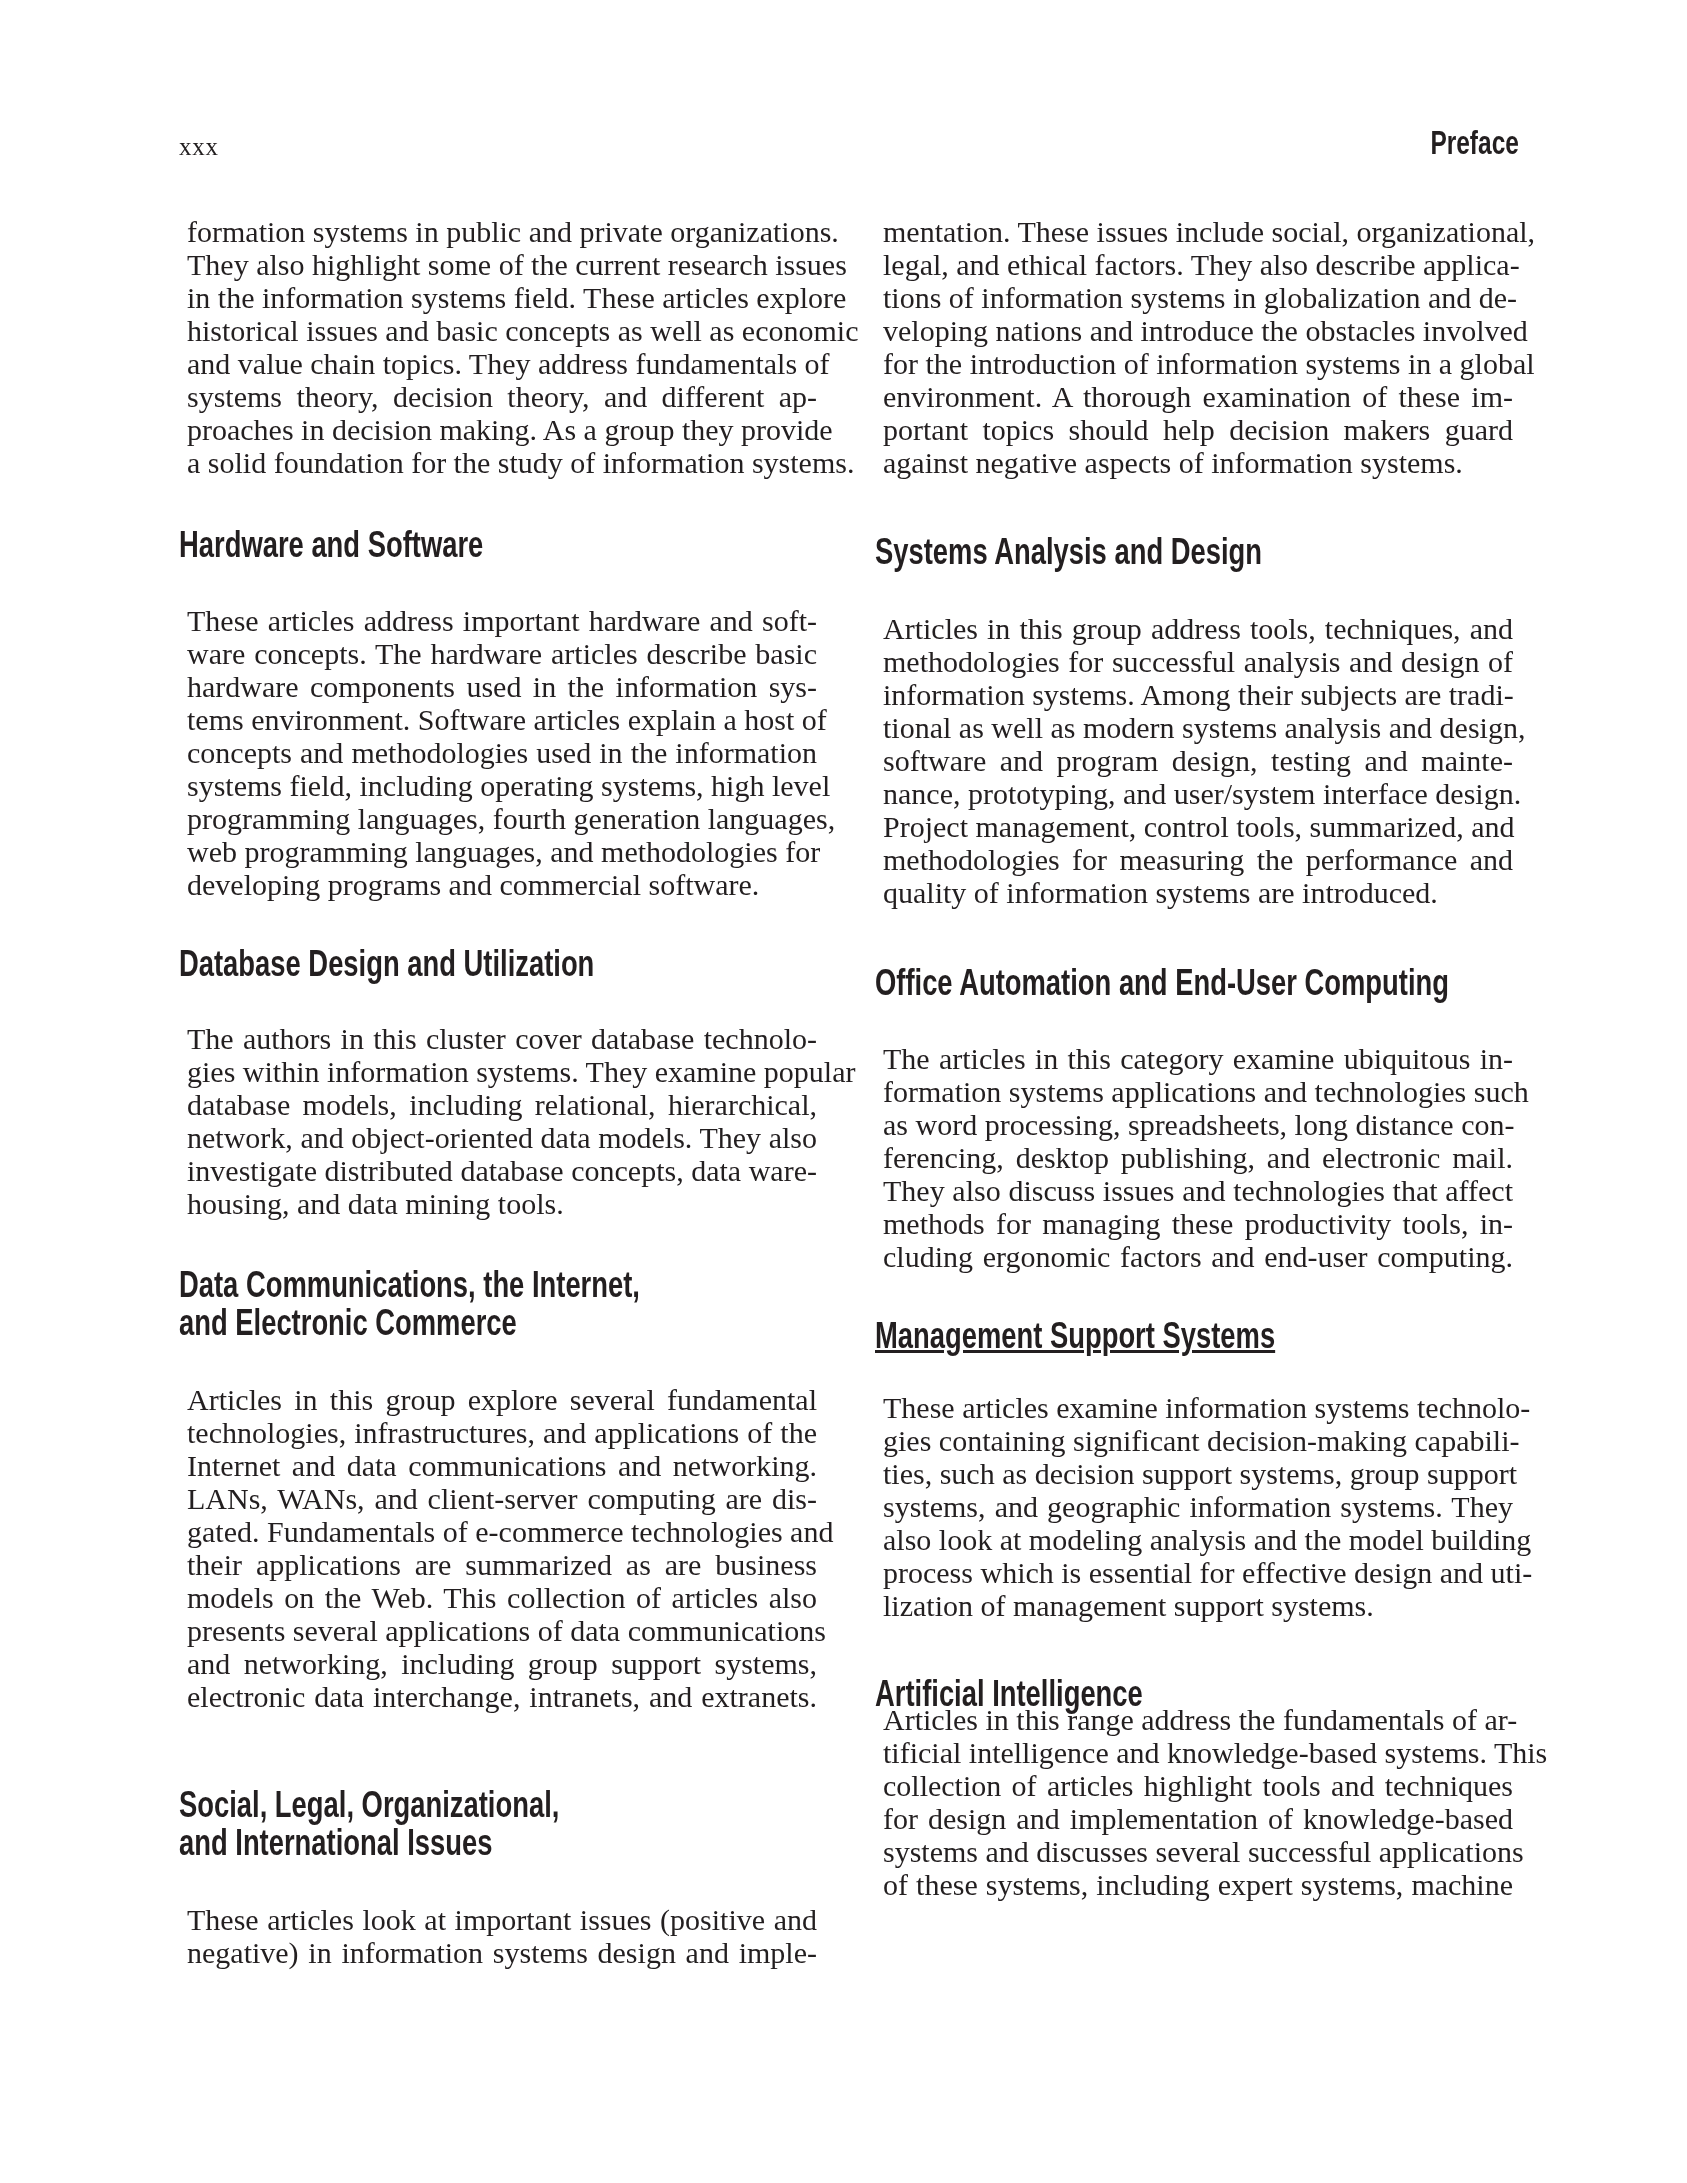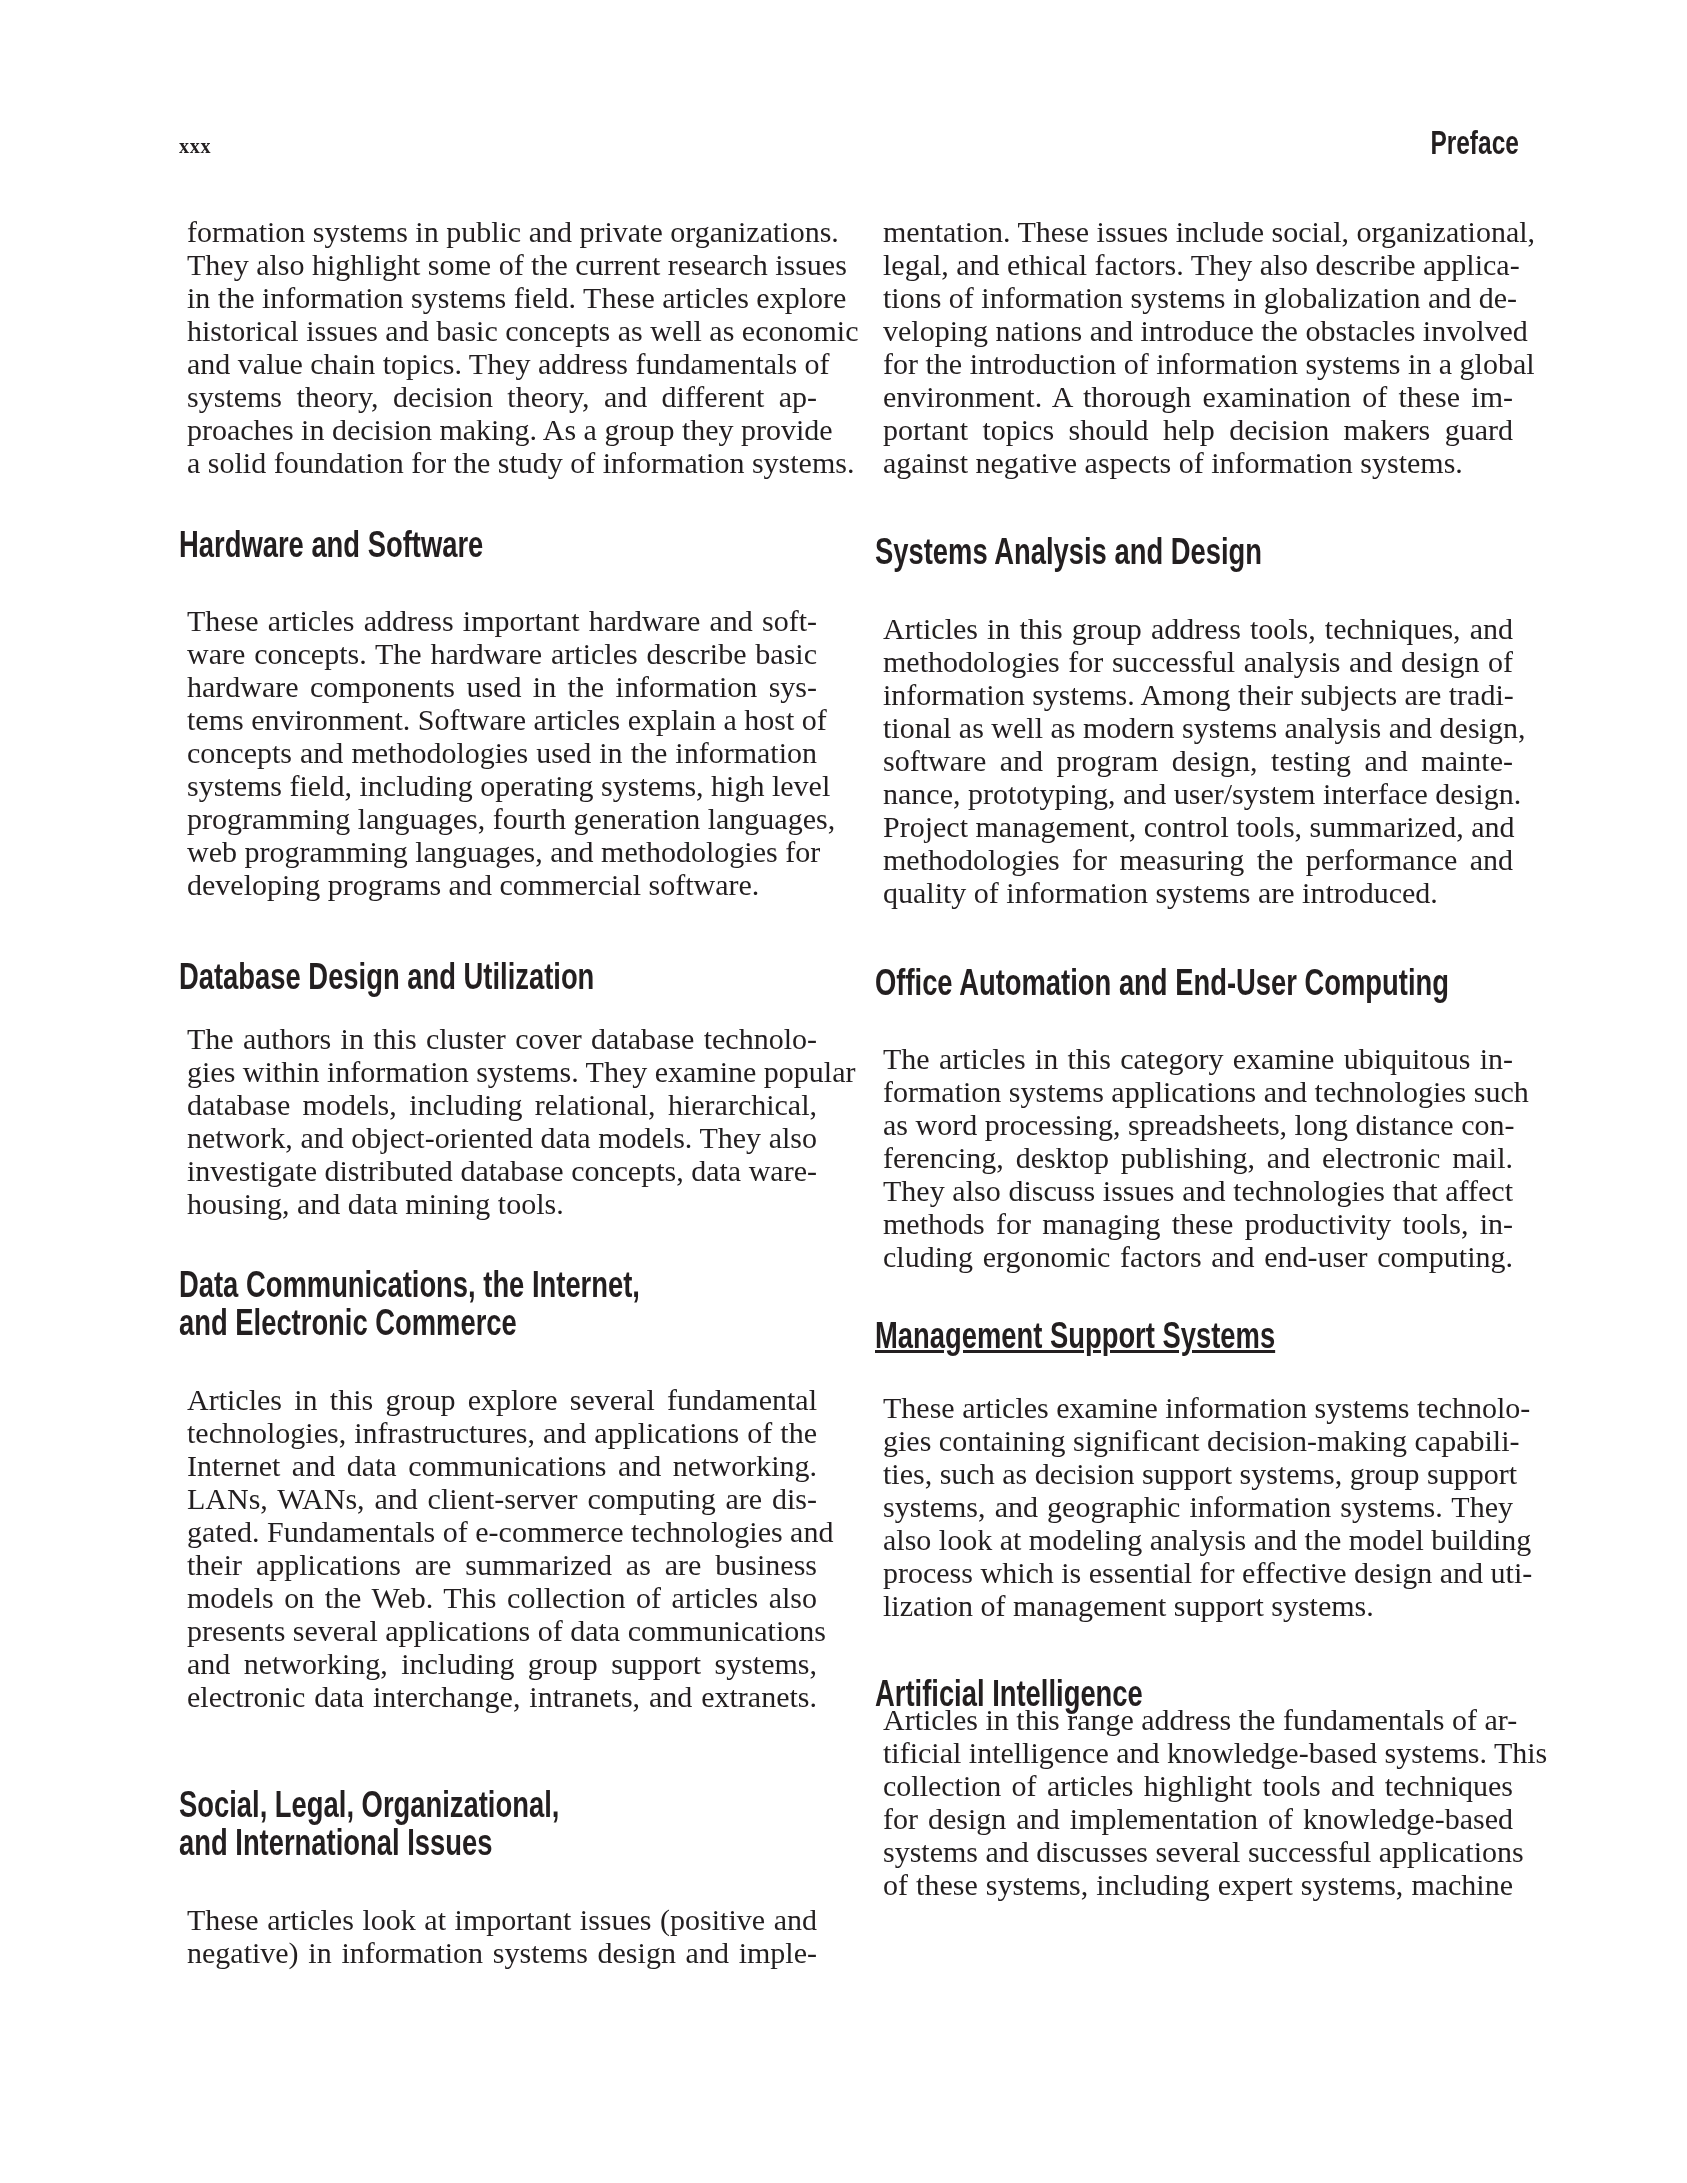--- a/index.html
+++ b/index.html
@@ -12,22 +12,22 @@
     height: 2183px;
     position: relative;
     overflow: hidden;
     color: #231f20;
   }
   .running-head-left {
     position: absolute;
     left: 179px;
     top: 130px;
     font-family: "Liberation Serif", "DejaVu Serif", serif;
-    font-weight: bold;
-    font-size: 20px;
+    font-weight: normal;
+    font-size: 25px;
     line-height: 33px;
     letter-spacing: 0.7px;
   }
   .running-head-right {
     position: absolute;
     right: 168px;
     top: 123px;
     font-family: "Liberation Sans", "DejaVu Sans", sans-serif;
     font-weight: bold;
     font-size: 34px;
@@ -104,21 +104,21 @@
     <span class="ln">hardware components used in the information sys-</span>
     <span class="ln">tems environment. Software articles explain a host of</span>
     <span class="ln">concepts and methodologies used in the information</span>
     <span class="ln">systems field, including operating systems, high level</span>
     <span class="ln">programming languages, fourth generation languages,</span>
     <span class="ln">web programming languages, and methodologies for</span>
     <span class="ln last">developing programs and commercial software.</span>
   </p>
 </div>
 
-<div class="block col-left" style="top:945px;margin-top:13px;">
+<div class="block col-left" style="top:945px;">
   <h2 class="heading">
     <span class="hl">Database Design and Utilization</span>
   </h2>
 </div>
 <div class="block col-left" style="top:1014px;">
   <p class="body-text">
     <span class="ln">The authors in this cluster cover database technolo-</span>
     <span class="ln">gies within information systems. They examine popular</span>
     <span class="ln">database models, including relational, hierarchical,</span>
     <span class="ln">network, and object-oriented data models. They also</span>

